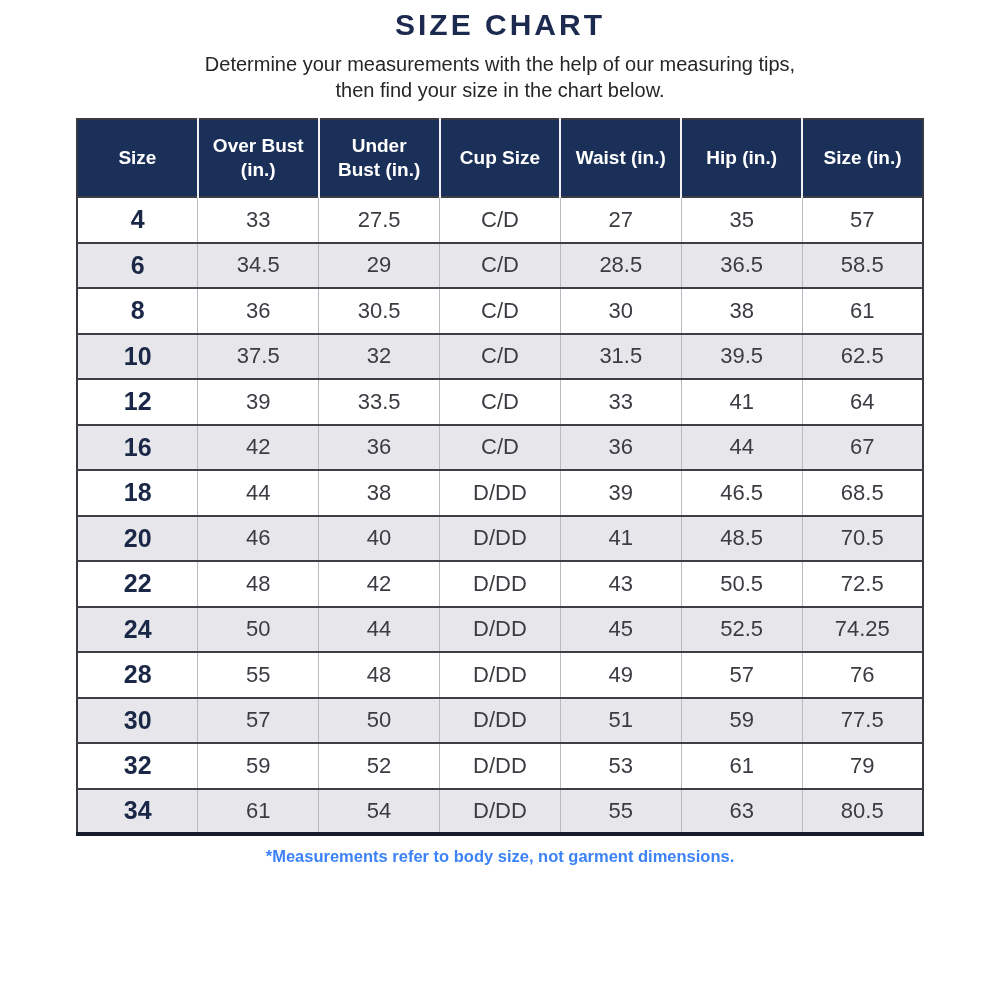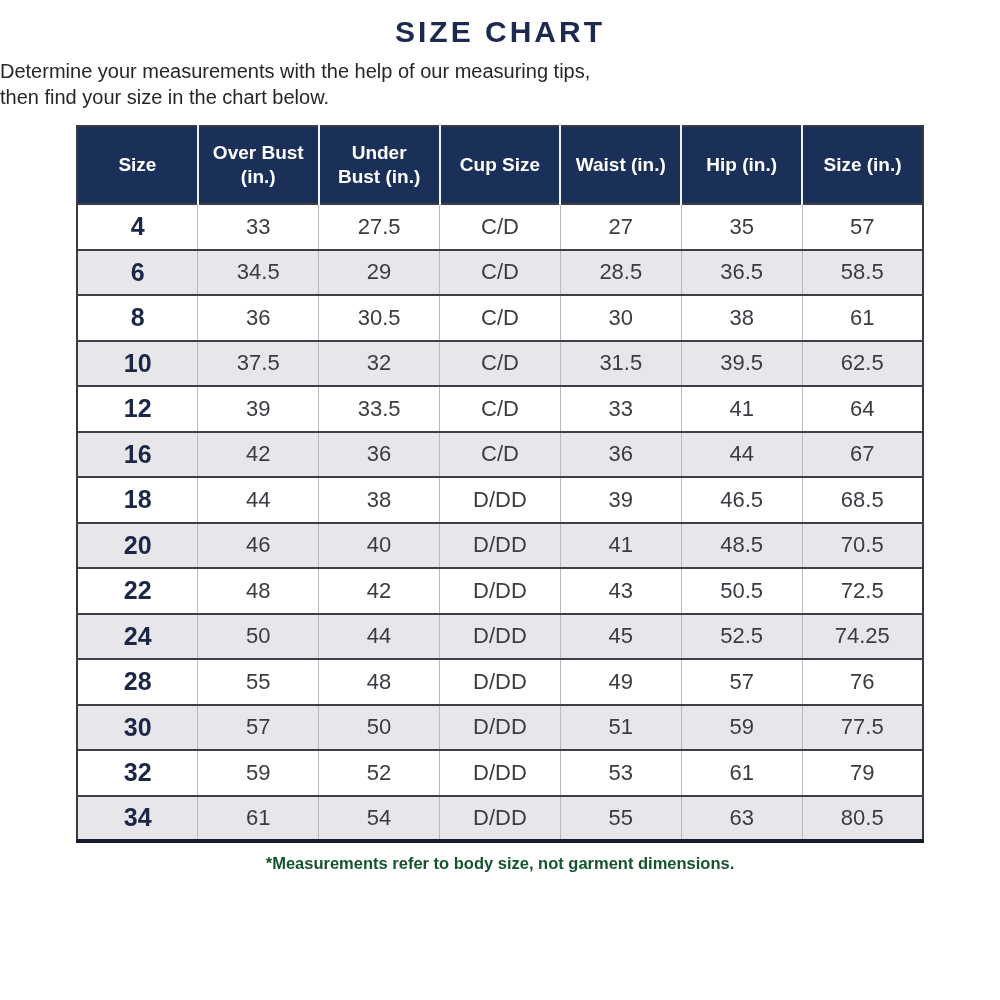--- a/index.html
+++ b/index.html
@@ -1,28 +1,29 @@
 <!DOCTYPE html>
 <html><head>
 <meta charset="utf-8">
 <style>
   * { margin: 0; padding: 0; box-sizing: border-box; }
   html, body { width: 1000px; height: 1000px; background: #ffffff; overflow: hidden; }
   body { font-family: "Liberation Sans", sans-serif; }
-  .page { width: 1000px; height: 1000px; background: #ffffff; padding-top: 15px; }
+  .page { width: 1000px; height: 1000px; background: #ffffff; padding-top: 8px; }
 
   .title {
     text-align: center;
     color: #1b2a4e;
     font-size: 30px;
     font-weight: bold;
     letter-spacing: 3px;
   }
   .subtitle {
     margin-top: 9px;
+    text-align: center;
     color: #262626;
     font-size: 20px;
     line-height: 1.3;
     font-weight: 400;
   }
 
   table.size-chart {
     width: 848px;
     margin: 15px auto 0 auto;
     border-collapse: collapse;
@@ -58,21 +59,21 @@
   table.size-chart tbody tr:nth-child(even) td { background: #e7e7eb; }
   table.size-chart tbody td.size-cell {
     font-weight: bold;
     color: #1b2747;
     font-size: 25px;
   }
 
   .footnote {
     margin-top: 11px;
     text-align: center;
-    color: #14532d;
+    color: #3b82f6;
     font-size: 16.5px;
     font-weight: bold;
   }
 </style>
 </head>
 <body>
 
 <div class="page">
 
   <h1 class="title">SIZE CHART</h1>

